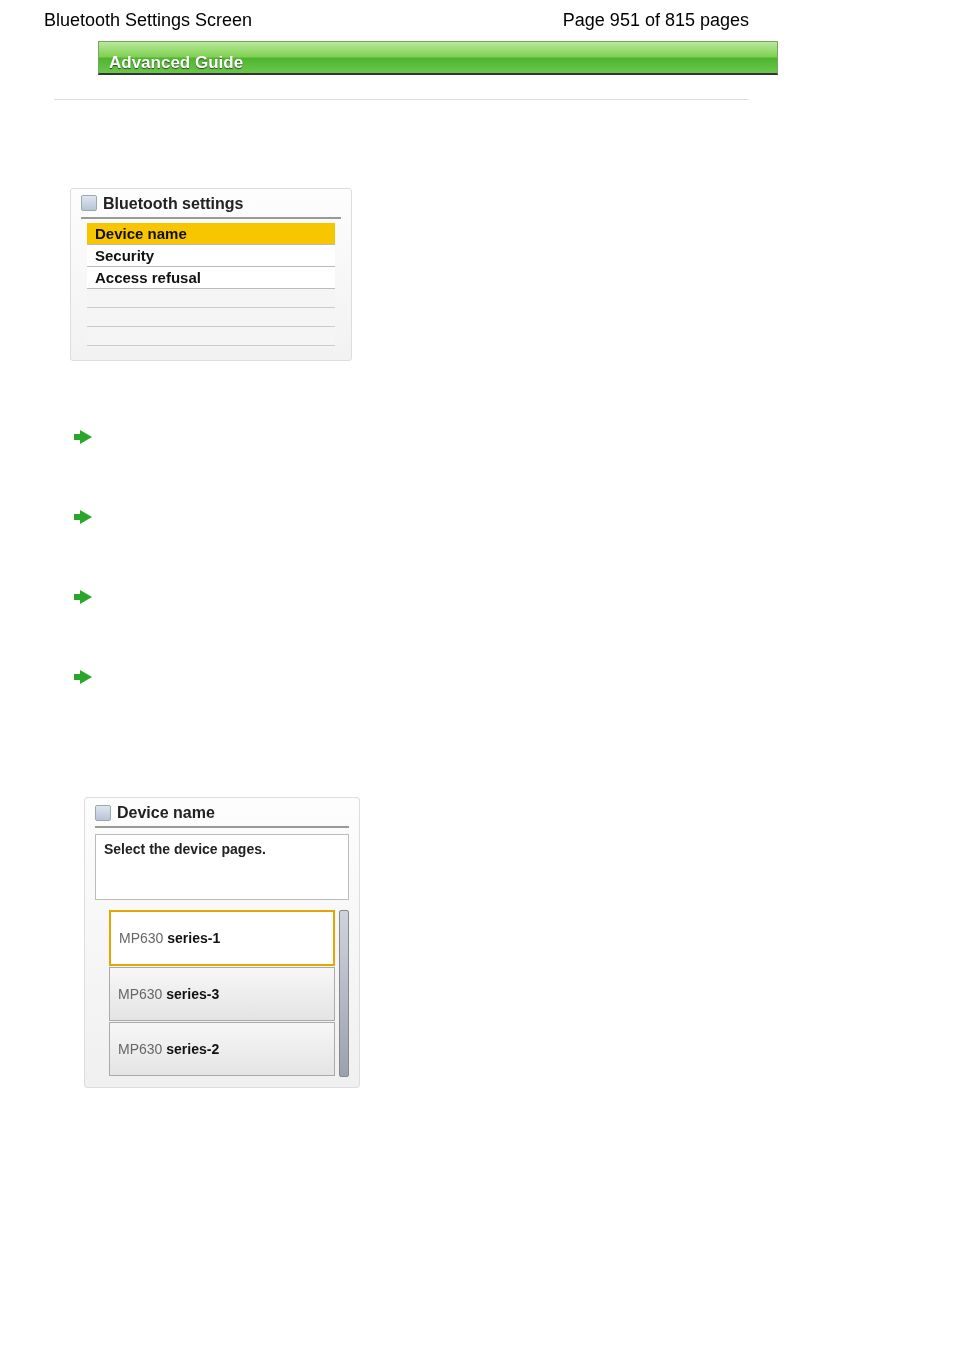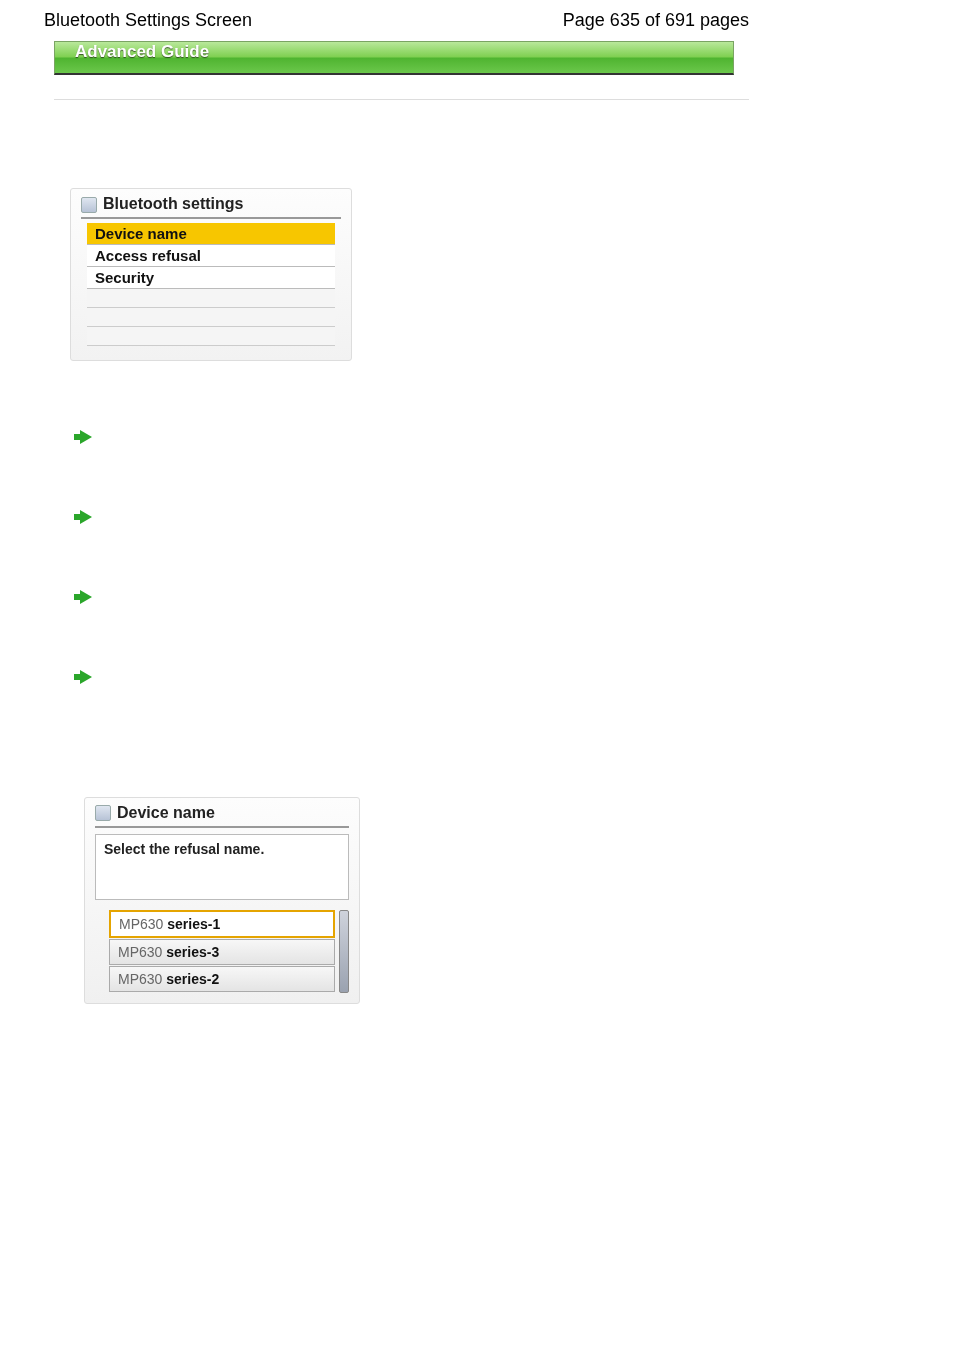--- a/index.html
+++ b/index.html
@@ -23,23 +23,24 @@
   .banner-wrap {
     padding: 2px 0 0 54px;
   }
   .banner {
     width: 680px;
     height: 34px;
     background: linear-gradient(to bottom, #b9e89b 0%, #7fd051 48%, #4fb430 52%, #6bc74b 100%);
     border: 1px solid #7aa463;
     border-bottom: 2px solid #333;
     display: flex;
-    align-items: flex-start;
-    padding-left: 20px;
+    align-items: flex-end;
+    padding-left: 10px;
     box-sizing: border-box;
+    margin-left: 44px;
   }
   .banner-text {
     color: #fff;
     font-size: 17px;
     font-weight: bold;
     text-shadow: 0 1px 1px rgba(0,0,0,0.6);
   }
   .hr-line {
     margin: 24px 44px 0 54px;
     border: none;
@@ -50,21 +51,21 @@
   .bt-panel {
     margin: 88px 0 0 70px;
     width: 260px;
     background: linear-gradient(to bottom, #fdfdfd, #f2f2f2);
     border: 1px solid #ddd;
     border-radius: 3px;
     padding: 6px 10px 14px 10px;
   }
   .bt-panel-title-row {
     display: flex;
-    align-items: flex-end;
+    align-items: flex-start;
     gap: 6px;
     border-bottom: 2px solid #999;
     padding-bottom: 4px;
     margin-bottom: 4px;
   }
   .bt-mini-icon {
     width: 14px; height: 14px;
     background: linear-gradient(to bottom, #dfe6f0, #b7c3d6);
     border: 1px solid #9aa;
     border-radius: 2px;
@@ -161,21 +162,21 @@
   }
   .dev-list {
     flex: 1;
     padding-left: 14px;
   }
   .dev-row {
     border: 1px solid #aaa;
     background: linear-gradient(to bottom, #f7f7f7, #e4e4e4);
     font-size: 14px;
     color: #333;
-    padding: 4px 8px;
+    padding: 18px 8px;
     margin-bottom: 1px;
   }
   .dev-row .prefix { color: #666; }
   .dev-row .suffix { font-weight: bold; color: #111; }
   .dev-row.selected {
     background: #fff;
     border: 2px solid #e5a400;
   }
   .dev-scrollbar {
     width: 8px;
@@ -188,40 +189,40 @@
     height: 180px;
   }
 </style>
 </head>
 <body>
 
 <div class="page">
 
   <div class="header-row">
     <div>Bluetooth Settings Screen</div>
-    <div>Page 635 of 691 pages</div>
+    <div>Page 951 of 815 pages</div>
   </div>
 
   <div class="banner-wrap">
     <div class="banner">
       <span class="banner-text">Advanced Guide</span>
     </div>
   </div>
 
   <hr class="hr-line">
 
   <div class="bt-panel">
     <div class="bt-panel-title-row">
       <div class="bt-mini-icon"></div>
       <div class="bt-panel-title">Bluetooth settings</div>
     </div>
     <div class="bt-list">
       <div class="bt-item selected">Device name</div>
+      <div class="bt-item">Security</div>
       <div class="bt-item">Access refusal</div>
-      <div class="bt-item">Security</div>
       <div class="bt-blank"></div>
       <div class="bt-blank"></div>
       <div class="bt-blank"></div>
     </div>
   </div>
 
   <div class="arrow-stack">
     <div class="arrow-row">
         <div class="arrow"></div>
       </div>
@@ -234,21 +235,21 @@
     <div class="arrow-row">
         <div class="arrow"></div>
       </div>
   </div>
 
   <div class="dev-panel">
     <div class="dev-title-row">
       <div class="bt-mini-icon"></div>
       <div class="dev-title">Device name</div>
     </div>
-    <div class="dev-instruction-box">Select the refusal name.</div>
+    <div class="dev-instruction-box">Select the device pages.</div>
     <div class="dev-list-wrap">
       <div class="dev-list">
         <div class="dev-row selected">
           <span class="prefix">MP630 </span><span class="suffix">series-1</span>
         </div>
         <div class="dev-row">
           <span class="prefix">MP630 </span><span class="suffix">series-3</span>
         </div>
         <div class="dev-row">
           <span class="prefix">MP630 </span><span class="suffix">series-2</span>

